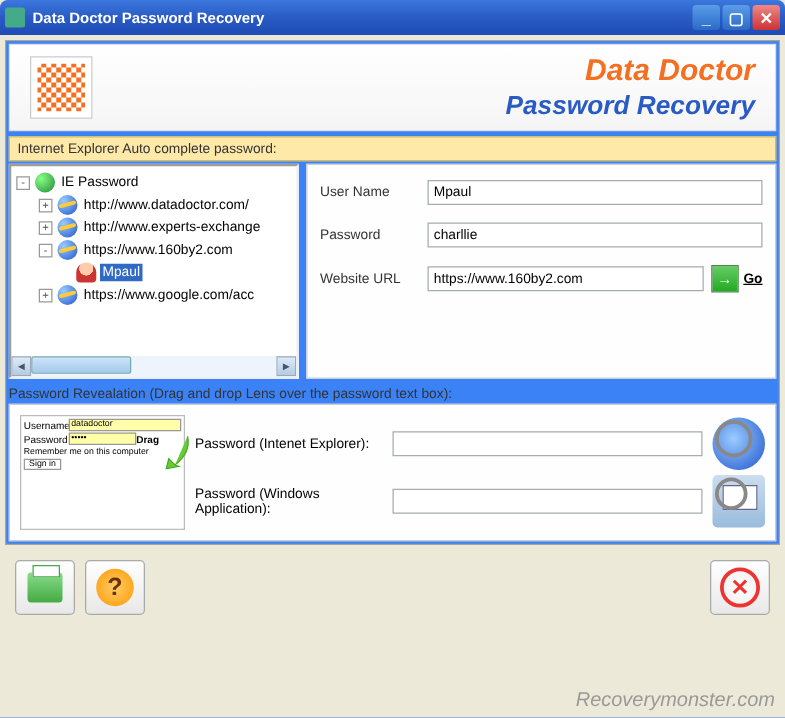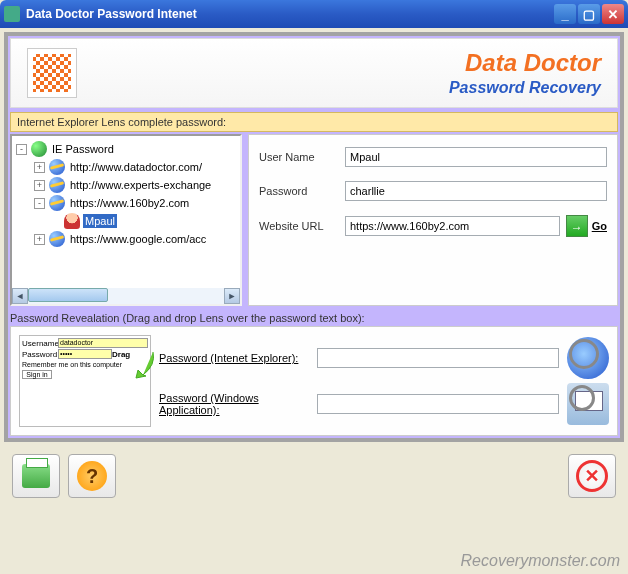--- a/index.html
+++ b/index.html
@@ -6,28 +6,28 @@
 body { background: #ece9d8; width: 628px; height: 574px; overflow: hidden; }
 
 .titlebar { height: 28px; background: linear-gradient(to bottom, #3b77dd 0%, #2a5bc5 50%, #1e4bb5 100%); display: flex; align-items: center; padding: 0 4px; color: white; border-radius: 6px 6px 0 0; }
 .titlebar .app-icon { width: 16px; height: 16px; margin-right: 6px; background: #4a8; border-radius: 2px; display: inline-block; }
 .titlebar .title { flex: 1; font-weight: bold; font-size: 12px; }
 .titlebar .win-btn { width: 22px; height: 20px; margin-left: 2px; border-radius: 3px; display: flex; align-items: center; justify-content: center; font-weight: bold; font-size: 13px; color: white; }
 .min-btn { background: linear-gradient(to bottom, #5a9ce8, #2a6bc8); }
 .max-btn { background: linear-gradient(to bottom, #5a9ce8, #2a6bc8); }
 .close-btn { background: linear-gradient(to bottom, #e88, #c33); }
 
-.outer { border: 4px solid #a3a3a3; margin: 4px; background: #c4b5fd; padding: 2px; }
+.outer { border: 1px solid #a3a3a3; margin: 4px; background: #3b82f6; padding: 2px; }
 
 .header-banner { height: 70px; background: linear-gradient(to bottom, #fff, #f5f5f5); display: flex; align-items: center; padding: 8px 16px; border: 1px solid #ddd; }
 .logo-square { width: 50px; height: 50px; border: 1px solid #ccc; padding: 4px; background: white; display: flex; align-items: center; justify-content: center; }
 .logo-pattern { width: 38px; height: 38px; background: repeating-conic-gradient(#f37022 0% 25%, #fff 0% 50%) 50% / 8px 8px; }
 .header-text { margin-left: auto; text-align: right; }
 .header-text .line1 { color: #f37022; font-size: 24px; font-weight: bold; font-style: italic; }
-.header-text .line2 { color: #2a5bc5; font-size: 16px; font-weight: bold; font-style: italic; margin-top: 2px; }
+.header-text .line2 { color: #2a5bc5; font-size: 21px; font-weight: bold; font-style: italic; margin-top: 2px; }
 
 .section-label { background: #ffe9a8; border: 1px solid #d4b960; padding: 3px 6px; color: #333; margin-top: 4px; }
 
 .main-panel { display: flex; gap: 6px; margin-top: 2px; }
 
 .tree-wrap { width: 232px; border: 2px inset #f0f0f0; background: white; padding: 4px 2px; height: 172px; overflow: hidden; position: relative; }
 .tree-node { display: flex; align-items: center; height: 18px; white-space: nowrap; }
 .tree-exp { width: 11px; height: 11px; border: 1px solid #999; background: white; display: inline-flex; align-items: center; justify-content: center; font-size: 9px; color: #555; margin-right: 4px; cursor: pointer; line-height: 1; }
 .tree-icon { width: 16px; height: 16px; margin-right: 3px; display: inline-block; }
 .ie-icon { background: radial-gradient(circle at 30% 30%, #9cf, #25c); border-radius: 50%; position: relative; }
@@ -54,21 +54,21 @@
 .lens-demo { width: 132px; border: 1px solid #bbb; padding: 2px; font-size: 8px; background: white; }
 .lens-demo .demo-row { display: flex; align-items: center; margin-bottom: 1px; }
 .lens-demo .demo-row span { width: 36px; font-size: 8px; }
 .lens-demo .demo-row .demo-box { flex: 1; border: 1px solid #999; height: 10px; background: #ffa; font-size: 7px; padding: 0 1px; overflow: hidden; }
 .drag-label { position: relative; font-weight: bold; font-size: 10px; color: #000; }
 .magnify-box { border: 2px solid #5a9ce8; padding: 4px; margin-top: 4px; font-size: 18px; font-family: monospace; letter-spacing: 2px; text-align: center; background: white; position: relative; }
 .mag-circle { position: absolute; width: 40px; height: 40px; border: 3px solid #5a9ce8; border-radius: 50%; left: 18px; top: -4px; pointer-events: none; }
 .mag-handle { position: absolute; width: 14px; height: 3px; background: #5a9ce8; left: 52px; top: 32px; transform: rotate(40deg); }
 .arrow-curve { position: absolute; right: -8px; top: 14px; width: 30px; height: 30px; }
 
-.reveal-fields { flex: 1; display: flex; flex-direction: column; justify-content: space-around; text-decoration: underline; }
+.reveal-fields { flex: 1; display: flex; flex-direction: column; justify-content: space-around; }
 .reveal-row { display: flex; align-items: center; }
 .reveal-row label { width: 158px; }
 .reveal-row input { flex: 1; border: 1px solid #a5acb2; height: 20px; padding: 2px 4px; }
 .reveal-icon { width: 42px; height: 42px; margin-left: 8px; border-radius: 4px; display: flex; align-items: center; justify-content: center; position: relative; }
 .ie-mag { background: radial-gradient(circle at 40% 40%, #9cf, #25c); border-radius: 50%; }
 .ie-mag::after { content: ''; position: absolute; width: 24px; height: 24px; border: 3px solid #888; border-radius: 50%; left: 2px; top: 2px; }
 .pc-icon { background: linear-gradient(to bottom, #cde, #9bd); }
 .pc-icon::before { content: ''; position: absolute; width: 26px; height: 18px; background: #fff; border: 1px solid #668; top: 8px; left: 8px; }
 .pc-icon::after { content: ''; position: absolute; width: 20px; height: 20px; border: 3px solid #888; border-radius: 50%; left: 2px; top: 2px; }
 
@@ -80,39 +80,39 @@
 .help-ico { width: 30px; height: 30px; border-radius: 50%; background: radial-gradient(circle, #fc6, #f90); display: flex; align-items: center; justify-content: center; font-size: 20px; font-weight: bold; color: #630; }
 .cancel-ico { width: 32px; height: 32px; border-radius: 50%; background: radial-gradient(circle, #fff, #eee); border: 3px solid #e33; display: flex; align-items: center; justify-content: center; font-size: 18px; font-weight: bold; color: #e33; }
 
 .watermark { position: absolute; right: 8px; bottom: 4px; color: #999; font-size: 16px; font-style: italic; }
 </style>
 </head>
 <body>
 
 <div class="titlebar">
   <span class="app-icon"></span>
-  <span class="title">Data Doctor Password Intenet</span>
+  <span class="title">Data Doctor Password Recovery</span>
   <div class="win-btn min-btn">_</div>
   <div class="win-btn max-btn">▢</div>
   <div class="win-btn close-btn">✕</div>
 </div>
 
 <div class="outer">
 
   <div class="header-banner">
     <div class="logo-square">
         <div class="logo-pattern"></div>
       </div>
     <div class="header-text">
       <div class="line1">Data Doctor</div>
       <div class="line2">Password Recovery</div>
     </div>
   </div>
 
-  <div class="section-label">Internet Explorer Lens complete password:</div>
+  <div class="section-label">Internet Explorer Auto complete password:</div>
 
   <div class="main-panel">
     <div class="tree-wrap">
       <div class="tree-node" style="padding-left:2px">
         <span class="tree-exp">-</span>
         <span class="tree-icon globe-icon"></span>
         <span class="tree-label">IE Password</span>
       </div>
       <div class="tree-node" style="padding-left:20px">
         <span class="tree-exp">+</span>

